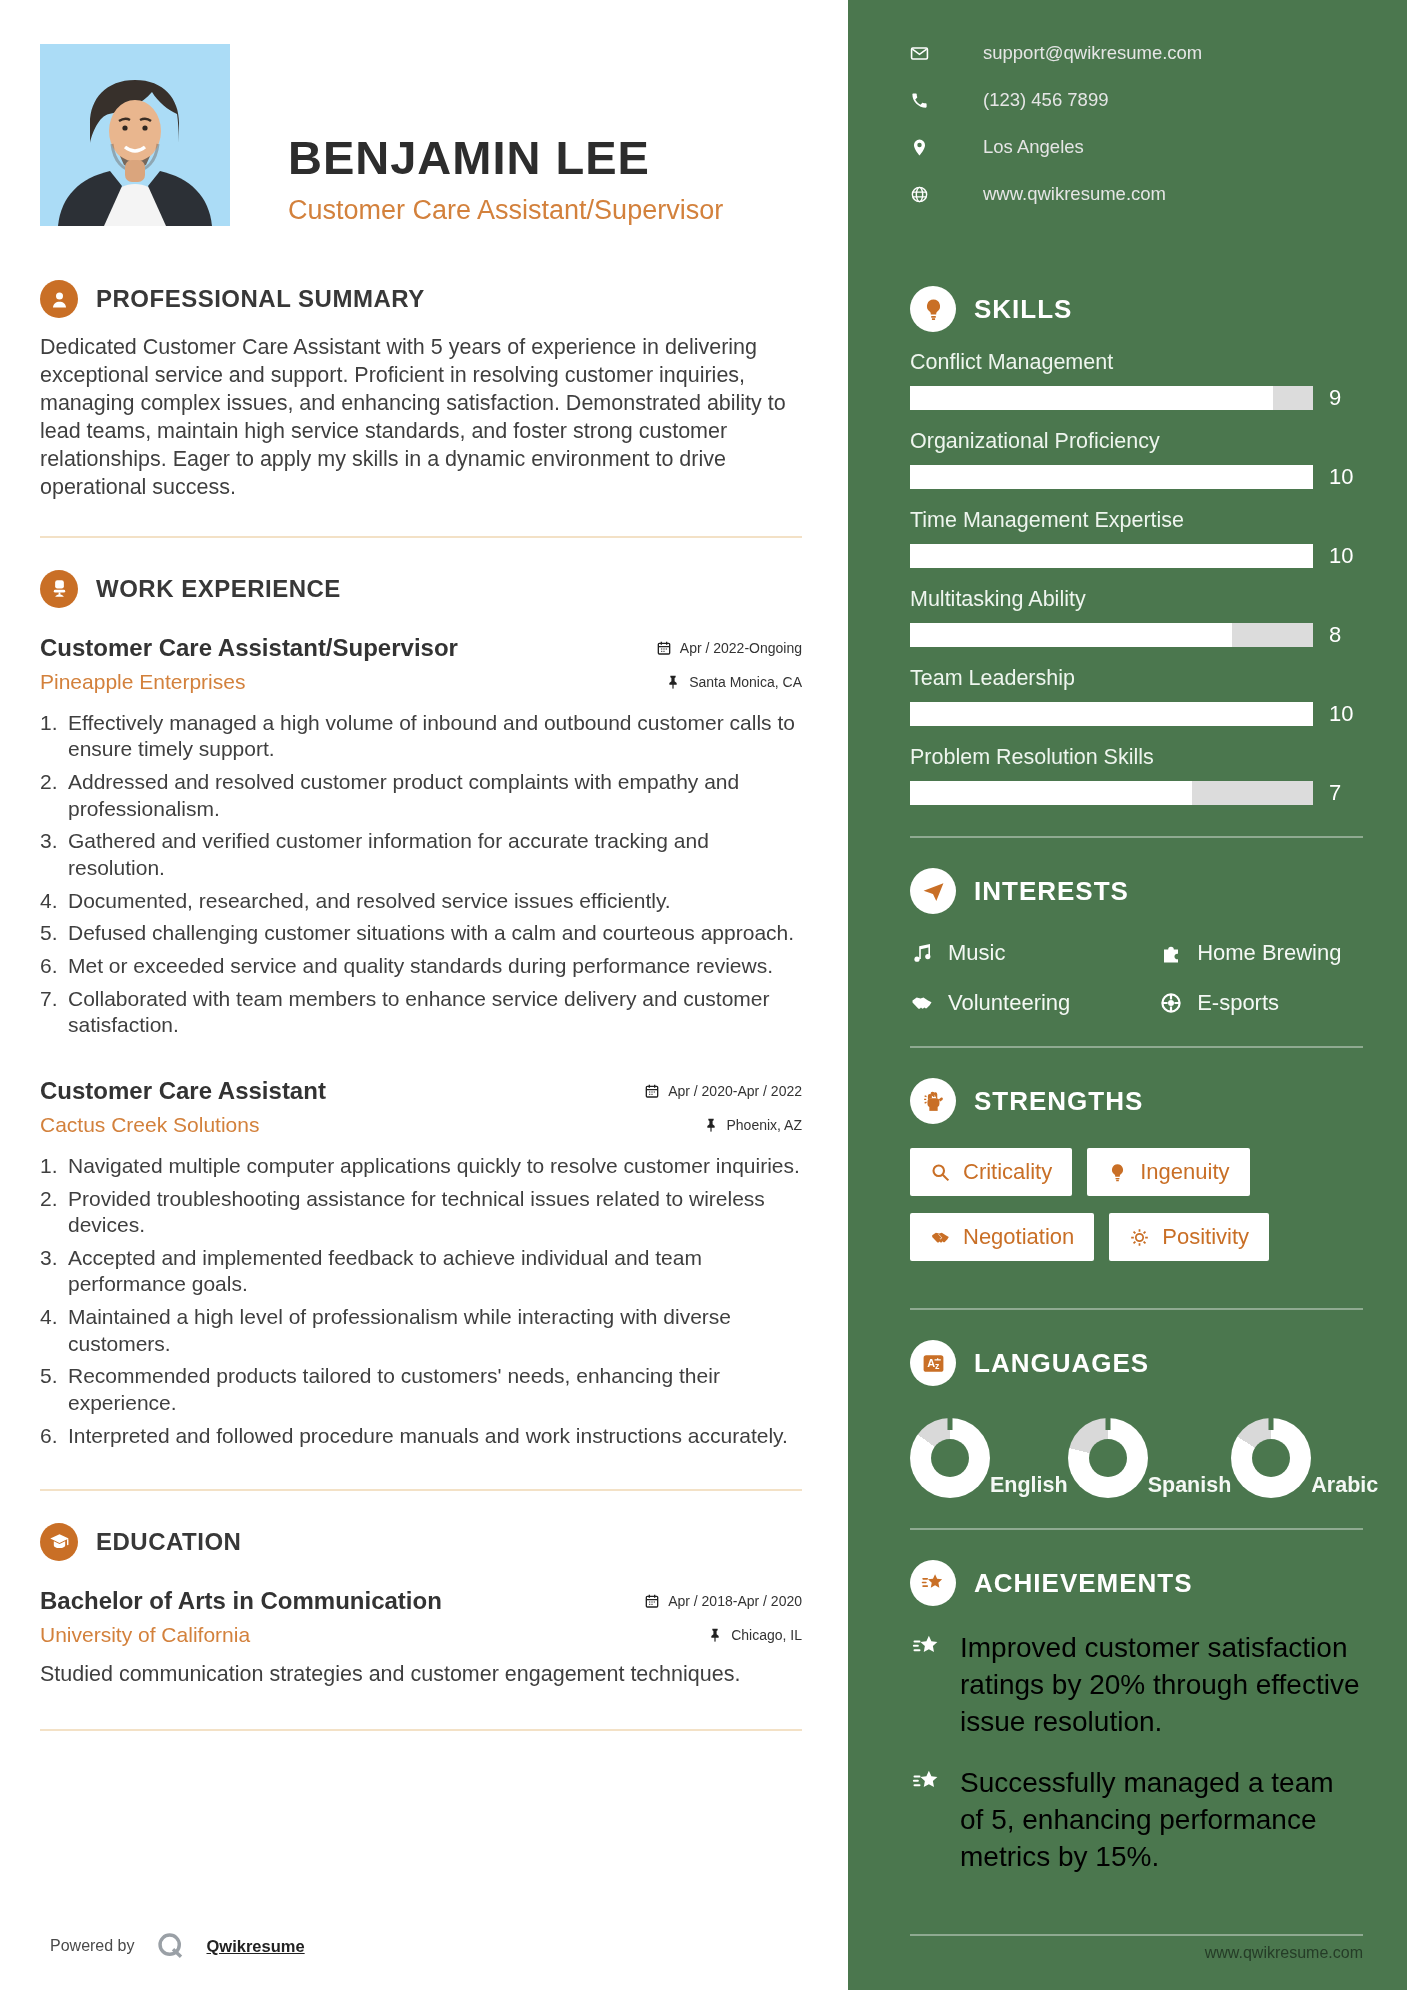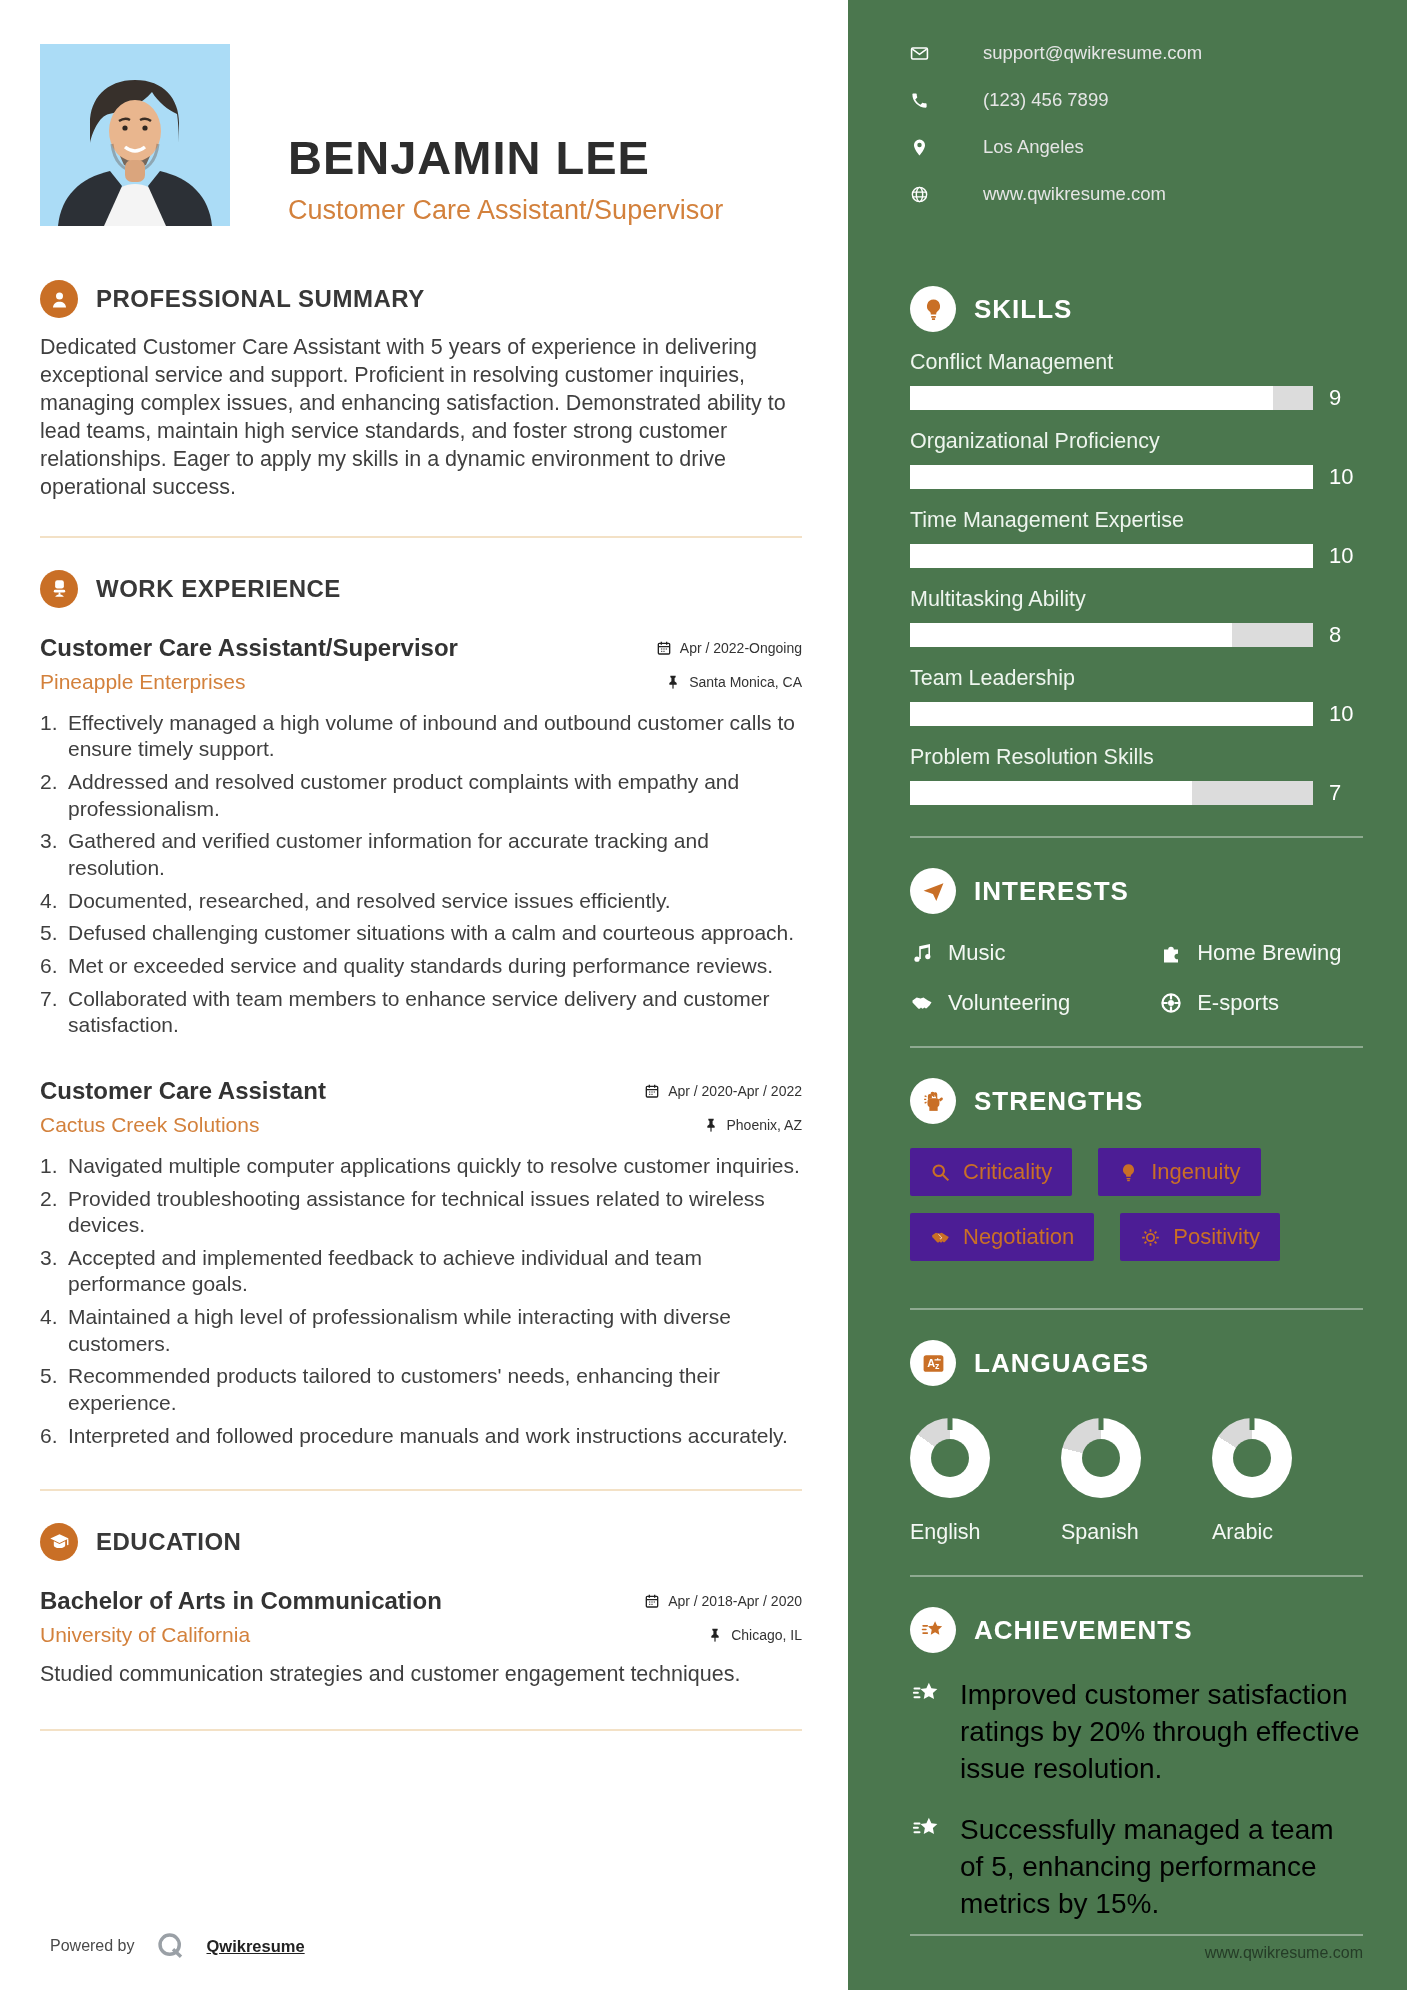--- a/index.html
+++ b/index.html
@@ -75,27 +75,27 @@
   .track{flex:1;height:24px;background:var(--track);}
   .fill{height:100%;background:#fff;}
   .sval{flex:0 0 34px;font-size:22px;color:#fff;text-align:left;}
 
   .int-grid{margin-top:26px;display:grid;grid-template-columns:55% 45%;row-gap:24px;}
   .int-item{display:flex;align-items:center;gap:14px;}
   .int-item .ic{width:24px;height:24px;color:#fff;flex:none;}
   .int-item .txt{font-size:22px;color:#f4f8f4;}
 
   .badges{margin-top:24px;display:flex;flex-wrap:wrap;}
-  .badge{display:inline-flex;align-items:center;gap:12px;background:#4c1d95;color:var(--accent);
-         padding:11px 20px;margin:0 26px 17px 0;border-radius:2px;}
+  .badge{display:inline-flex;align-items:center;gap:12px;background:#ffffff;color:var(--accent);
+         padding:11px 20px;margin:0 15px 17px 0;border-radius:2px;}
   .badge .ic{width:21px;height:21px;flex:none;}
   .badge .txt{font-size:22px;font-weight:500;}
 
   .donut-row{margin-top:32px;display:grid;grid-template-columns:1fr 1fr 1fr;}
-  .donut-cell{display:flex;flex-direction:column;align-items:flex-start;}
+  .donut-cell{display:flex;flex-direction:row;align-items:flex-end;font-weight:bold;}
   .donut{width:80px;height:80px;border-radius:50%;position:relative;}
   .donut::after{content:"";position:absolute;inset:21px;border-radius:50%;background:var(--sidebar-green);}
   .donut::before{content:"";position:absolute;top:-2px;left:50%;transform:translateX(-50%);
                  width:5px;height:14px;background:var(--sidebar-green);z-index:2;}
   .donut-label{margin-top:22px;font-size:21.5px;color:#f4f8f4;}
 
   .ach-item{display:flex;gap:16px;margin-top:24px;}
   .ach-item .ic{width:34px;height:30px;color:#fff;flex:none;margin-top:2px;}
   .ach-item .txt{font-size:28px;line-height:1.32;color:#000000;}
 

